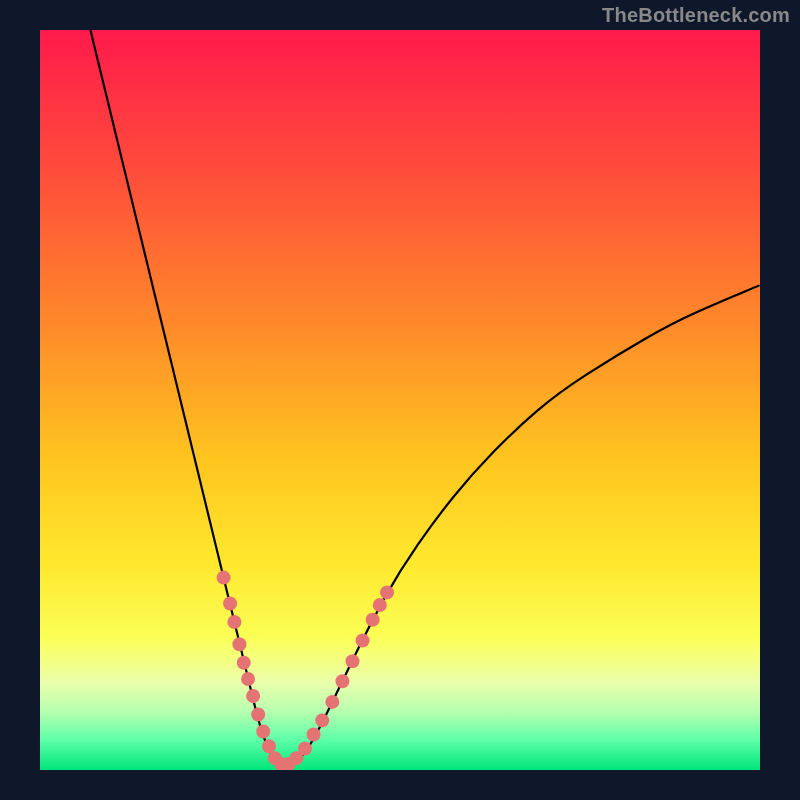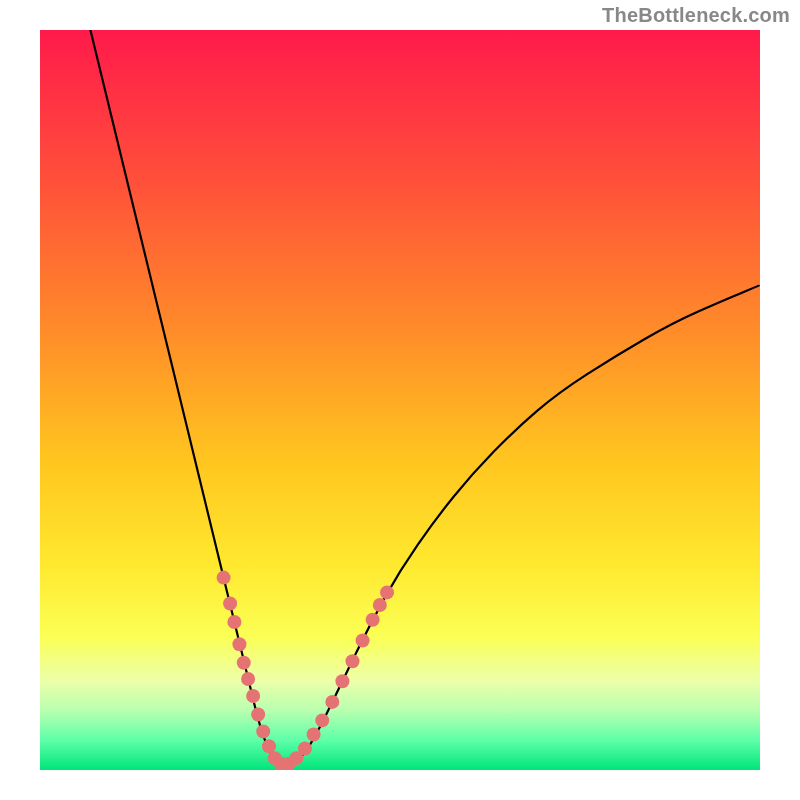--- a/index.html
+++ b/index.html
@@ -9,21 +9,21 @@
     height: 800px;
     background: #000;
     font-family: Arial, Helvetica, sans-serif;
   }
   .frame {
     position: absolute;
     left: 0;
     top: 0;
     width: 800px;
     height: 800px;
-    background: #ffffff;
+    background: #0f172a;
   }
   .plot {
     position: absolute;
     left: 40px;
     top: 30px;
     width: 720px;
     height: 740px;
     overflow: hidden;
   }
   .watermark {

